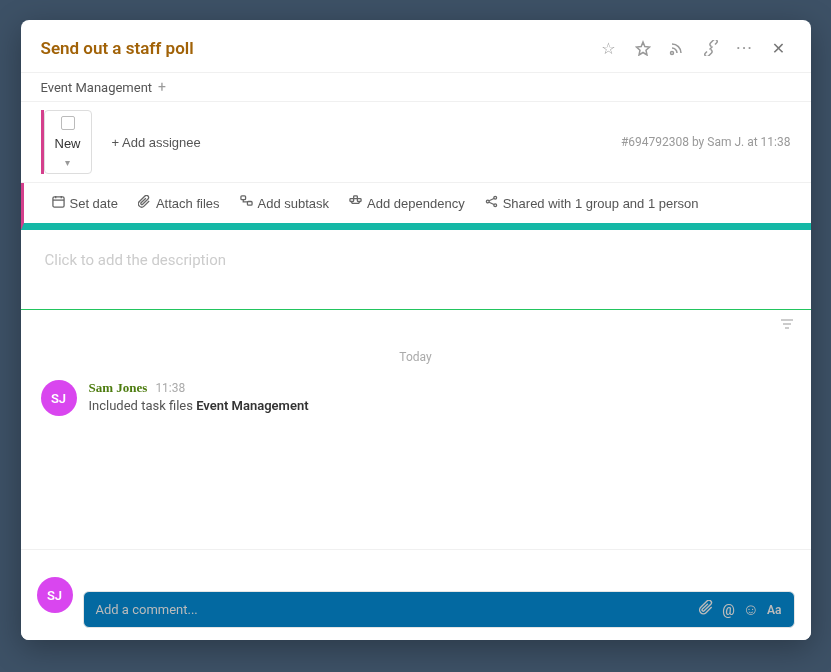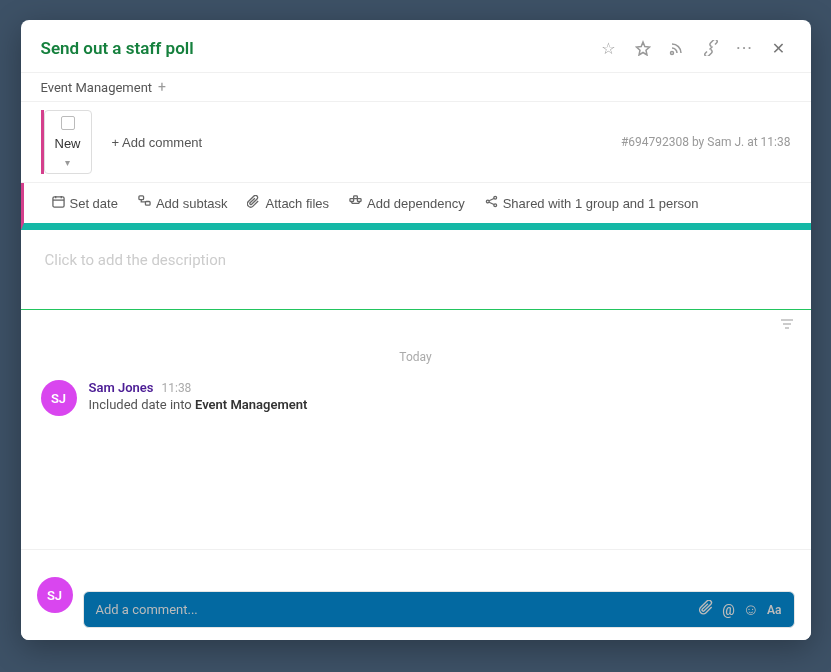--- a/index.html
+++ b/index.html
@@ -33,21 +33,21 @@
     .modal-header {
       display: flex;
       align-items: center;
       justify-content: space-between;
       padding: 16px 20px 12px 20px;
       border-bottom: 1px solid #f0f0f0;
     }
     .modal-title {
       font-size: 17px;
       font-weight: 600;
-      color: #15803d;
+      color: #a16207;
     }
     .header-actions {
       display: flex;
       align-items: center;
       gap: 10px;
     }
     .header-icon {
       color: #999;
       cursor: pointer;
       font-size: 16px;
@@ -199,21 +199,22 @@
     }
     .activity-meta {
       display: flex;
       align-items: baseline;
       gap: 8px;
       margin-bottom: 2px;
     }
     .activity-author {
       font-size: 13px;
       font-weight: 600;
-      color: #4c1d95;
+      color: #4d7c0f;
+      font-family: Liberation Serif, serif;
     }
     .activity-time {
       font-size: 12px;
       color: #aaa;
       text-align: center;
     }
     .activity-text {
       font-size: 13px;
       color: #555;
     }
@@ -299,55 +300,55 @@
     </div>
 
     <div class="toolbar">
       <div style="border-left: 3px solid #d43f8c; padding-left: 0; margin-right: 0; display: flex; align-items: center; width: 100%;">
         <button class="status-btn">
           <span class="status-checkbox"></span>
           <span>New</span>
           <span class="status-chevron">▾</span>
         </button>
         <button class="add-assignee-btn">
-          <span>+ Add comment</span>
+          <span>+ Add assignee</span>
         </button>
         <span class="task-id">#694792308 by Sam J. at 11:38</span>
       </div>
     </div>
 
     <div class="actions-bar">
       <button class="action-btn">
         <span class="action-icon">
           <svg width="13" height="13" viewBox="0 0 14 14" fill="none" stroke="#666" stroke-width="1.4">
             <rect x="1" y="2" width="12" height="11" rx="1.5"></rect>
             <line x1="1" y1="5.5" x2="13" y2="5.5"></line>
             <line x1="4" y1="1" x2="4" y2="3.5"></line>
             <line x1="10" y1="1" x2="10" y2="3.5"></line>
           </svg>
         </span>
         <span>Set date</span>
       </button>
       <button class="action-btn">
         <span class="action-icon">
           <svg width="13" height="13" viewBox="0 0 14 14" fill="none" stroke="#666" stroke-width="1.4">
-            <rect x="1" y="1" width="5" height="4" rx="1"></rect>
-            <rect x="8" y="7" width="5" height="4" rx="1"></rect>
-            <path d="M3.5 5v2.5h5"></path>
-          </svg>
-        </span>
-        <span>Add subtask</span>
+            <path d="M12 6.5l-5.5 5.5a3.5 3.5 0 0 1-5-5l6-6a2.33 2.33 0 0 1 3.3 3.3L5 10a1.17 1.17 0 0 1-1.65-1.65L8.5 3.5"></path>
+          </svg>
+        </span>
+        <span>Attach files</span>
       </button>
       <button class="action-btn">
         <span class="action-icon">
           <svg width="13" height="13" viewBox="0 0 14 14" fill="none" stroke="#666" stroke-width="1.4">
-            <path d="M12 6.5l-5.5 5.5a3.5 3.5 0 0 1-5-5l6-6a2.33 2.33 0 0 1 3.3 3.3L5 10a1.17 1.17 0 0 1-1.65-1.65L8.5 3.5"></path>
-          </svg>
-        </span>
-        <span>Attach files</span>
+            <rect x="1" y="1" width="5" height="4" rx="1"></rect>
+            <rect x="8" y="7" width="5" height="4" rx="1"></rect>
+            <path d="M3.5 5v2.5h5"></path>
+          </svg>
+        </span>
+        <span>Add subtask</span>
       </button>
       <button class="action-btn">
         <span class="action-icon">
           <svg width="13" height="13" viewBox="0 0 14 14" fill="none" stroke="#666" stroke-width="1.4">
             <rect x="1" y="4" width="4" height="3" rx="0.8"></rect>
             <rect x="9" y="4" width="4" height="3" rx="0.8"></rect>
             <rect x="5" y="1" width="4" height="3" rx="0.8"></rect>
             <line x1="3" y1="7" x2="3" y2="9"></line>
             <line x1="11" y1="7" x2="11" y2="9"></line>
             <path d="M3 9h4M11 9H7"></path>
@@ -386,21 +387,21 @@
     <div class="activity-section">
       <div class="activity-date">Today</div>
       <div class="activity-item">
         <div class="avatar">SJ</div>
         <div class="activity-content">
           <div class="activity-meta">
             <span class="activity-author">Sam Jones</span>
             <span class="activity-time">11:38</span>
           </div>
           <div class="activity-text">
-            <span>Included date into </span><strong>Event Management</strong>
+            <span>Included task files </span><strong>Event Management</strong>
           </div>
         </div>
       </div>
     </div>
 
     <div class="comment-bar">
       <div class="avatar">SJ</div>
       <div class="comment-input">
         <span class="comment-input-text">Add a comment...</span>
         <div class="comment-icons">

